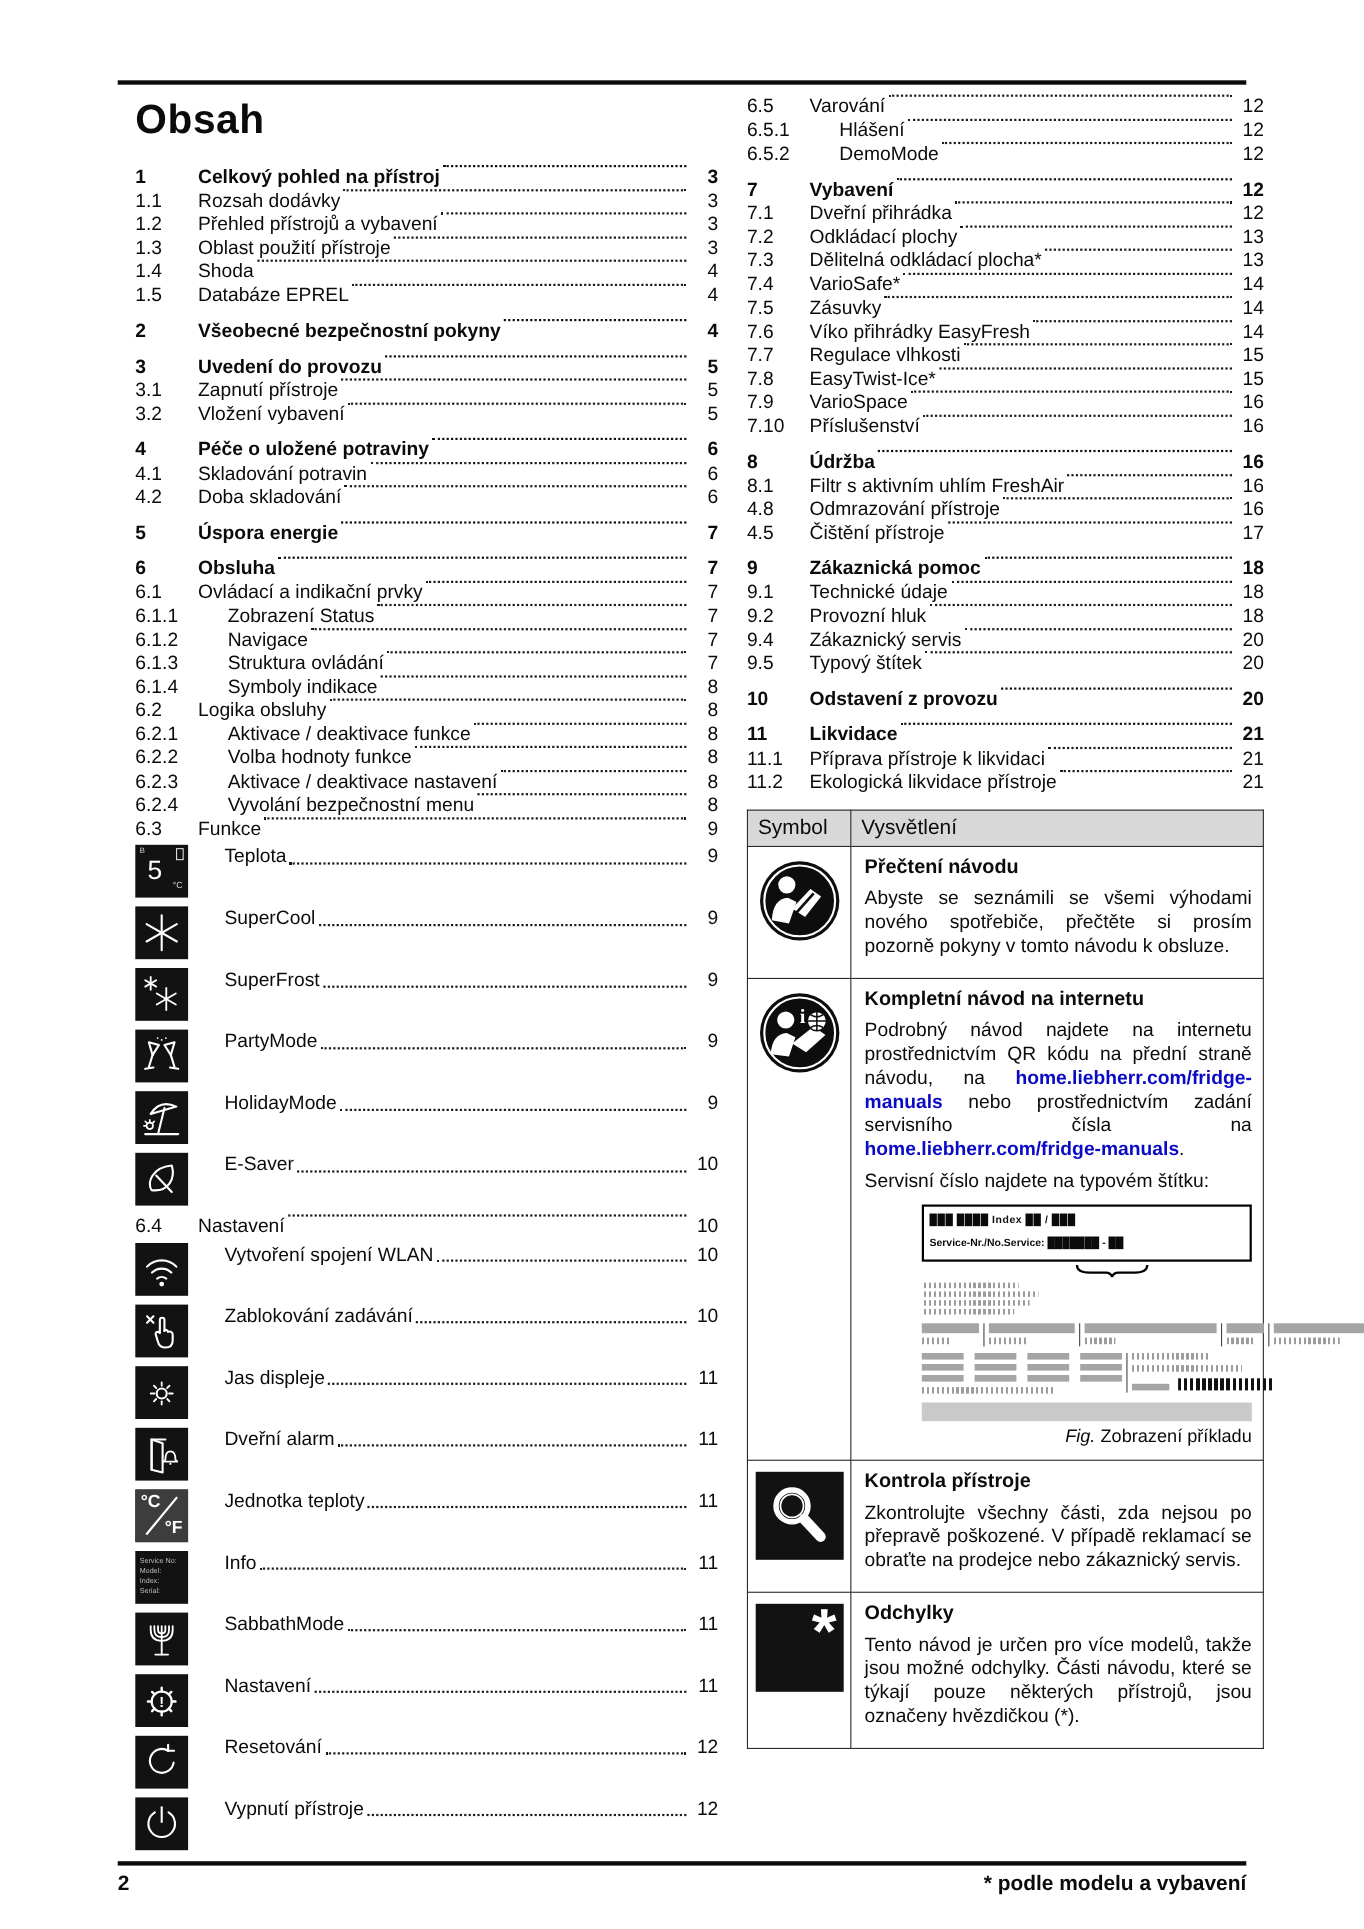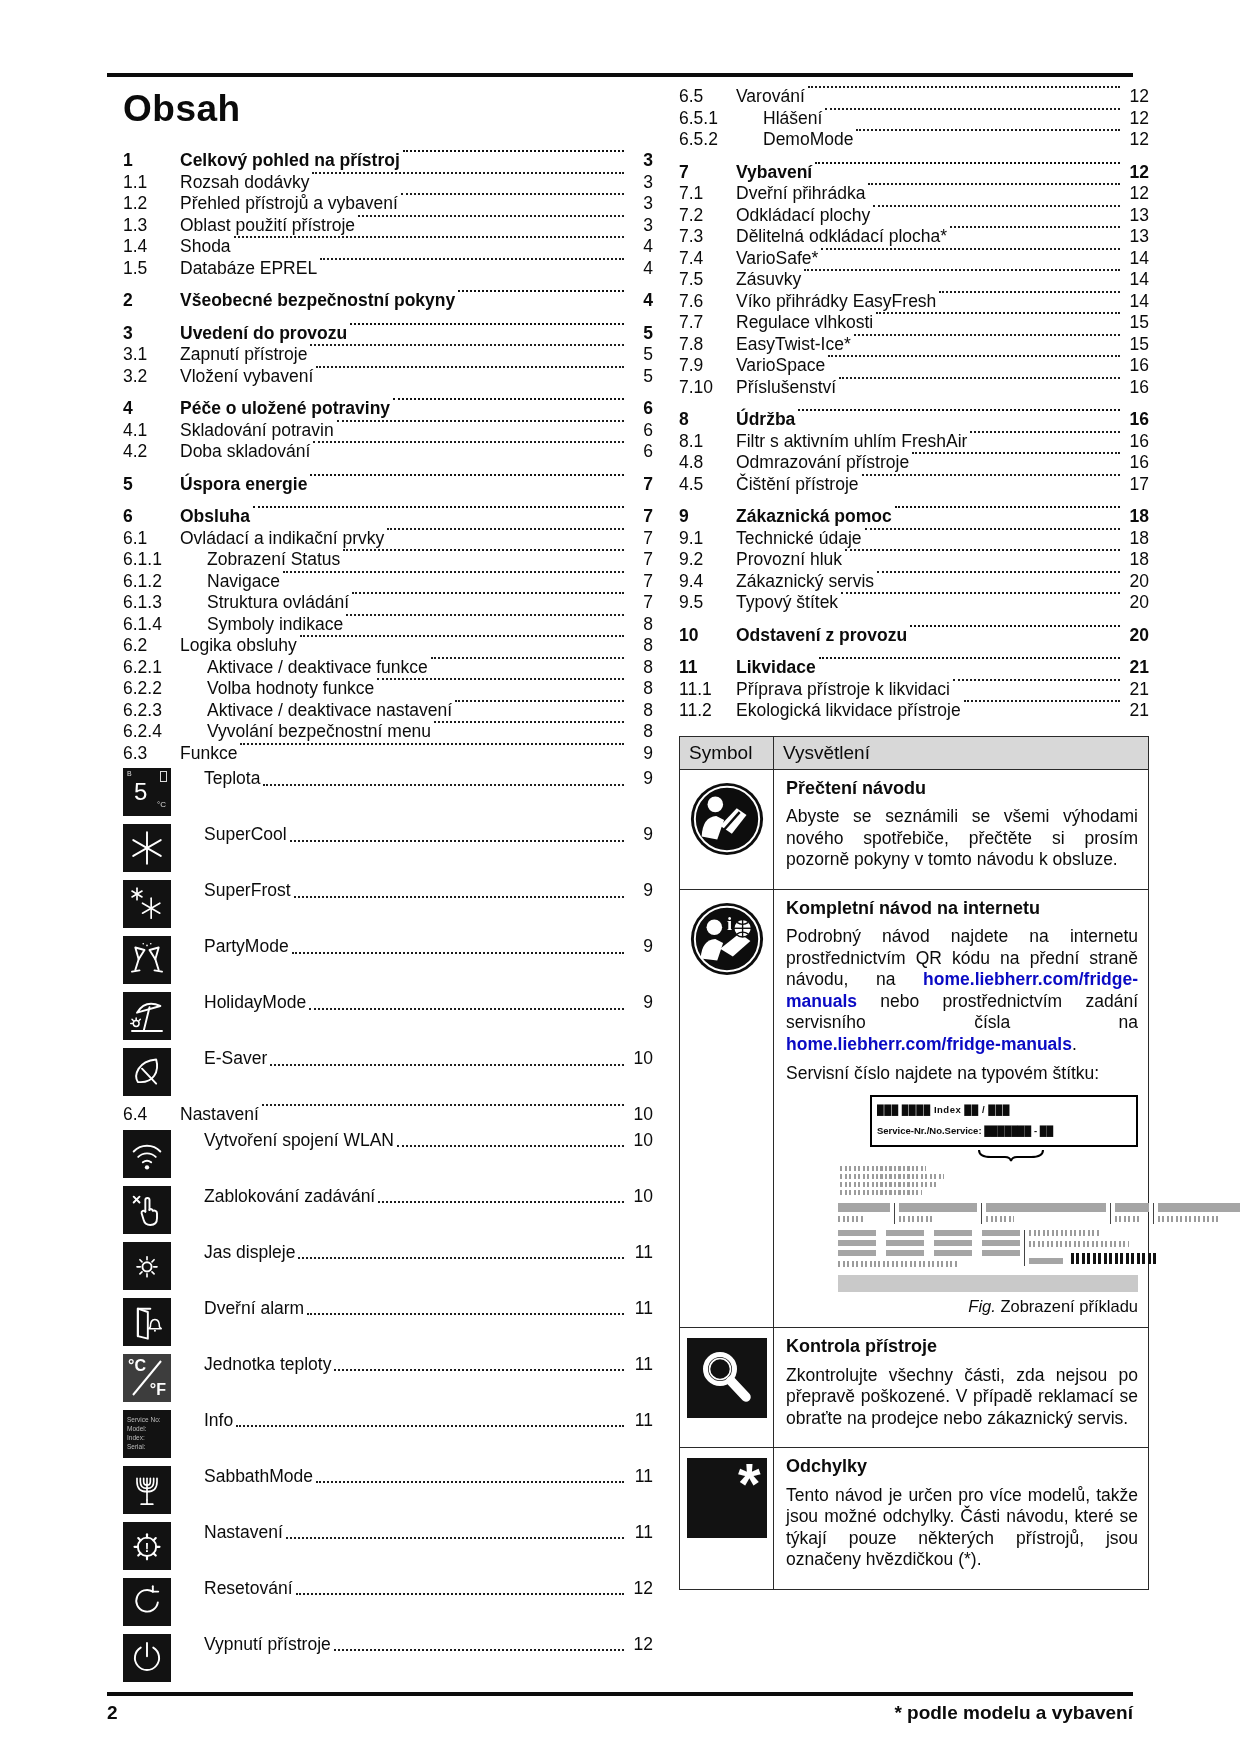--- a/index.html
+++ b/index.html
@@ -46,21 +46,21 @@
                   padding:3px 9px;height:26px;}
   td.symcell{width:97px;vertical-align:top;text-align:center;padding:10px 6px;}
   td.explcell{vertical-align:top;padding:6px 10px 10px 12px;font-size:17.5px;line-height:21.5px;}
   .expl-title{font-weight:700;font-size:18px;margin:2px 0 7px 0;}
   .expl-p{margin:0 0 8px 0;text-align:justify;}
   .doc-link{color:#0a0ac4;font-weight:700;}
   .iconsq{width:80px;height:80px;background:#121212;position:relative;display:inline-block;}
   .iconsq .star{position:absolute;top:-8px;right:6px;color:#fff;font-size:58px;font-weight:700;}
   
   .plate{width:300px;margin:10px 0 2px 52px;}
-  .plate-head{border:2px solid #000;background:#fff;padding:2px 18px 3px 5px;margin-left:32px;}
+  .plate-head{border:2px solid #000;background:#fff;padding:2px 18px 3px 5px;}
   .plate-head .ph1{font-size:9.5px;font-weight:700;letter-spacing:.5px;white-space:nowrap;}
   .plate-head .ph2{font-size:9.5px;font-weight:700;white-space:nowrap;}
   .brace-wrap{height:16px;position:relative;}
   .brace-wrap svg{position:absolute;left:138px;top:1px;}
   .plate-dashes div{height:5px;margin:3px 0 0 2px;
      background:repeating-linear-gradient(90deg,#9c9c9c 0 2px,transparent 2px 4.5px);}
   .plate-grid{margin-top:8px;}
   .pg-row{display:flex;align-items:flex-start;}
   .pg-group{border-left:1.4px solid #444;padding:0 4px 2px 4px;}
   .pg-group:first-child{border-left:none;padding-left:0;}

